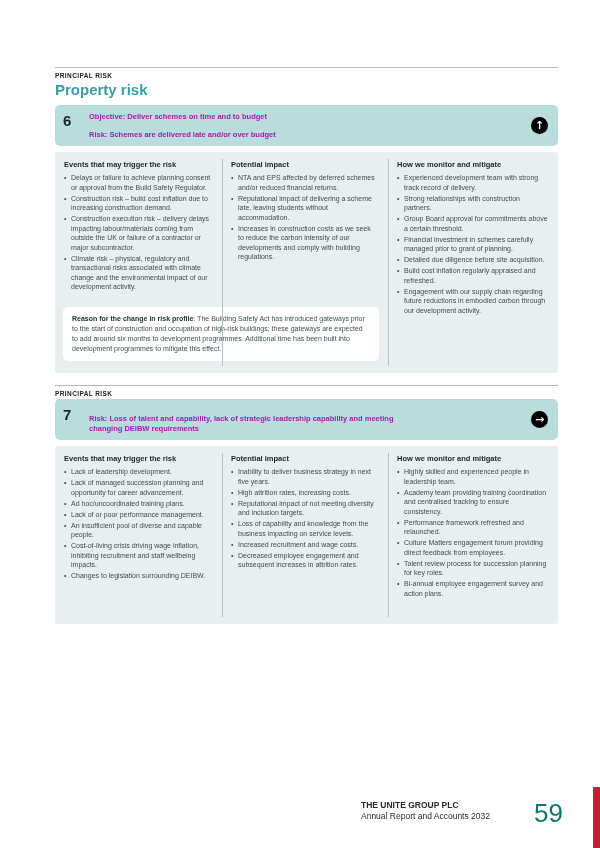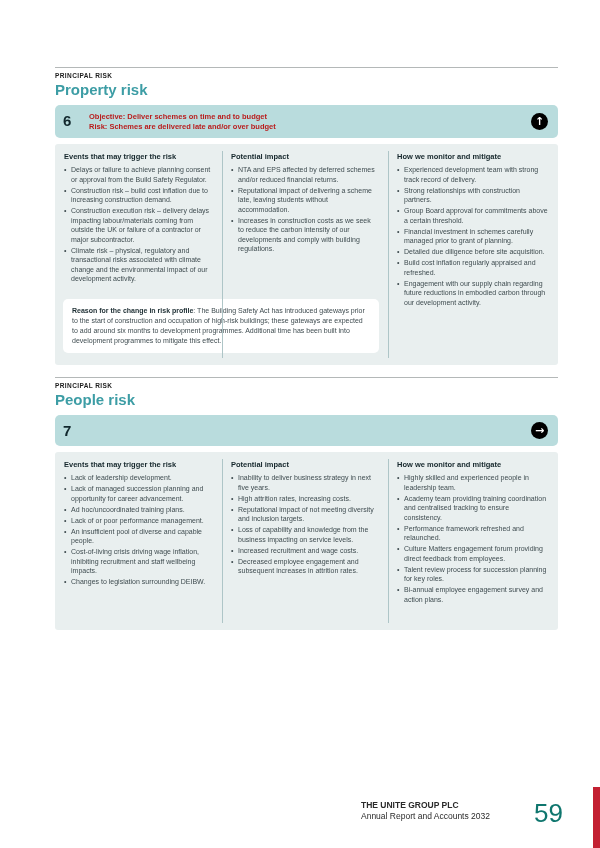--- a/index.html
+++ b/index.html
@@ -12,23 +12,23 @@
 
   .section-rule { border-top:1px solid #b4b8b8; margin-bottom:4px; }
   .eyebrow { font-size:6.5px; font-weight:bold; letter-spacing:.4px; color:#1c1c1c; margin-bottom:2px; }
   .sec-title { font-size:15px; font-weight:bold; color:#3d9da5; margin-bottom:7px; }
 
   .banner {
     display:flex; align-items:flex-start; background:#b9dcdd; border-radius:5px;
     padding:7px 10px 7px 8px; margin-bottom:6px;
   }
   .risk-number { font-size:15px; font-weight:bold; color:#10272c; width:26px; line-height:1; padding-top:1px; }
-  .banner-text { flex:1; color:#b91c1c; }
+  .banner-text { flex:1; color:#a21caf; }
   .banner-obj { font-size:7.5px; font-weight:bold; line-height:9.5px; max-width:420px; }
-  .banner-risk { font-size:7.5px; font-weight:bold; line-height:9.5px; max-width:320px; margin-top:0; }
+  .banner-risk { font-size:7.5px; font-weight:bold; line-height:9.5px; max-width:320px; margin-top:8px; }
   .trend-circle {
     width:17px; height:17px; border-radius:50%; background:#000; color:#fff;
     display:flex; align-items:center; justify-content:center; align-self:center;
     font-size:11px; font-weight:bold; margin-left:8px; flex:0 0 auto;
     font-family:"DejaVu Sans", sans-serif;
   }
 
   .block {
     position:relative; display:grid; grid-template-columns:167px 166px 170px;
     background:#e9efef; border-radius:3px; margin-bottom:12px;
@@ -121,25 +121,25 @@
           </ul>
       </div>
 
       <div class="reason-box">
         <p><span class="reason-label">Reason for the change in risk profile</span><span>: The Building Safety Act has introduced gateways prior to the start of construction and occupation of high-risk buildings; these gateways are expected to add around six months to development programmes. Additional time has been built into development programmes to mitigate this effect.</span></p>
       </div>
     </div>
 
     <div class="section-rule"></div>
     <div class="eyebrow">PRINCIPAL RISK</div>
-    <div class="sec-title">People risk</div>
 
     <div class="banner">
       <div class="risk-number">7</div>
       <div class="banner-text">
+        <div class="banner-risk">Risk: Loss of talent and capability, lack of strategic leadership capability and meeting changing DEIBW requirements</div>
       </div>
       <div class="trend-circle">
         <span>→</span>
       </div>
     </div>
 
     <div class="block second">
       <div class="divider d1"></div>
       <div class="divider d2"></div>
 

